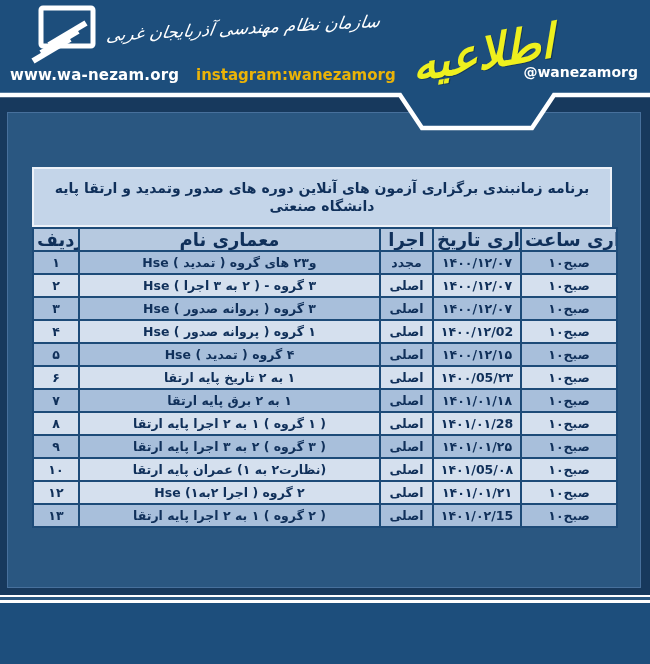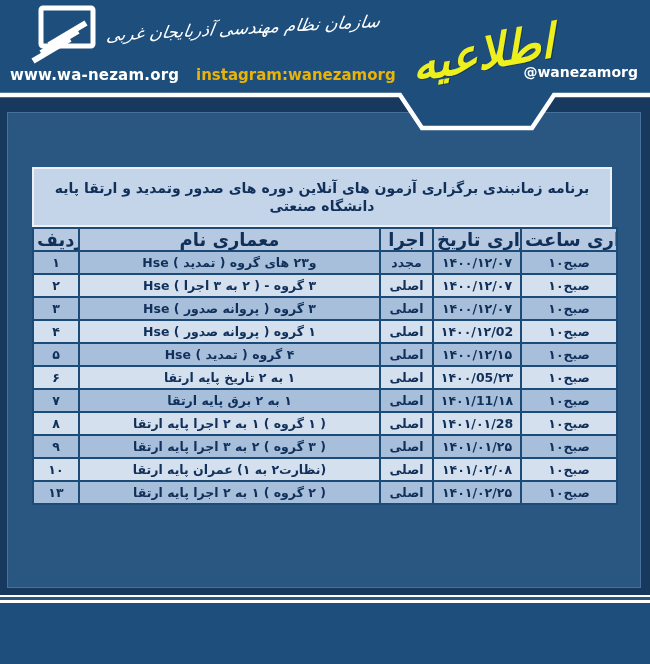--- a/index.html
+++ b/index.html
@@ -172,49 +172,56 @@
           <td><span>۶</span></td>
           <td><span class="tok-rtl">ارتقا</span> <span class="tok-rtl">پایه</span> <span class="tok-rtl">تاریخ</span> <span>۲</span> <span class="tok-rtl">به</span> <span>۱</span></td>
           <td><span class="tok-rtl">اصلی</span></td>
           <td><span>۱۴۰۰/05/۲۳</span></td>
           <td><span>۱۰صبح</span></td>
         </tr>
         <tr class="odd">
           <td><span>۷</span></td>
           <td><span class="tok-rtl">ارتقا</span> <span class="tok-rtl">پایه</span> <span class="tok-rtl">برق</span> <span>۲</span> <span class="tok-rtl">به</span> <span>۱</span></td>
           <td><span class="tok-rtl">اصلی</span></td>
-          <td><span>۱۴۰۱/11/۱۸</span></td>
+          <td><span>۱۴۰۱/۰۱/۱۸</span></td>
           <td><span>۱۰صبح</span></td>
         </tr>
         <tr class="even">
           <td><span>۸</span></td>
           <td><span class="tok-rtl">ارتقا</span> <span class="tok-rtl">پایه</span> <span class="tok-rtl">اجرا</span> <span>۲</span> <span class="tok-rtl">به</span> <span>۱</span> <span>(</span> <span class="tok-rtl">گروه</span> <span>۱</span> <span>)</span></td>
           <td><span class="tok-rtl">اصلی</span></td>
           <td><span>۱۴۰۱/۰۱/28</span></td>
           <td><span>۱۰صبح</span></td>
         </tr>
         <tr class="odd">
           <td><span>۹</span></td>
           <td><span class="tok-rtl">ارتقا</span> <span class="tok-rtl">پایه</span> <span class="tok-rtl">اجرا</span> <span>۳</span> <span class="tok-rtl">به</span> <span>۲</span> <span>(</span> <span class="tok-rtl">گروه</span> <span>۳</span> <span>)</span></td>
           <td><span class="tok-rtl">اصلی</span></td>
           <td><span>۱۴۰۱/۰۱/۲۵</span></td>
           <td><span>۱۰صبح</span></td>
         </tr>
         <tr class="even">
           <td><span>۱۰</span></td>
           <td><span class="tok-rtl">ارتقا</span> <span class="tok-rtl">پایه</span> <span class="tok-rtl">عمران</span> <span>(نظارت۲</span> <span class="tok-rtl">به</span> <span>۱)</span></td>
           <td><span class="tok-rtl">اصلی</span></td>
-          <td><span>۱۴۰۱/۰۲/۰۸</span></td>
+          <td><span>۱۴۰۱/05/۰۸</span></td>
+          <td><span>۱۰صبح</span></td>
+        </tr>
+        <tr class="even">
+          <td><span>۱۲</span></td>
+          <td><span>Hse</span> <span>(اجرا</span> <span>۲به۱</span> <span>)</span> <span class="tok-rtl">گروه</span> <span>۲</span></td>
+          <td><span class="tok-rtl">اصلی</span></td>
+          <td><span>۱۴۰۱/۰۱/۲۱</span></td>
           <td><span>۱۰صبح</span></td>
         </tr>
         <tr class="odd">
           <td><span>۱۳</span></td>
           <td><span class="tok-rtl">ارتقا</span> <span class="tok-rtl">پایه</span> <span class="tok-rtl">اجرا</span> <span>۲</span> <span class="tok-rtl">به</span> <span>۱</span> <span>(</span> <span class="tok-rtl">گروه</span> <span>۲</span> <span>)</span></td>
           <td><span class="tok-rtl">اصلی</span></td>
-          <td><span>۱۴۰۱/۰۲/۲۵</span></td>
+          <td><span>۱۴۰۱/۰۲/15</span></td>
           <td><span>۱۰صبح</span></td>
         </tr>
       </tbody>
   </table>
 </div>
 
 <div class="divider">
   <div class="l1"></div>
     <div class="l2"></div>
     <div class="l3"></div>

